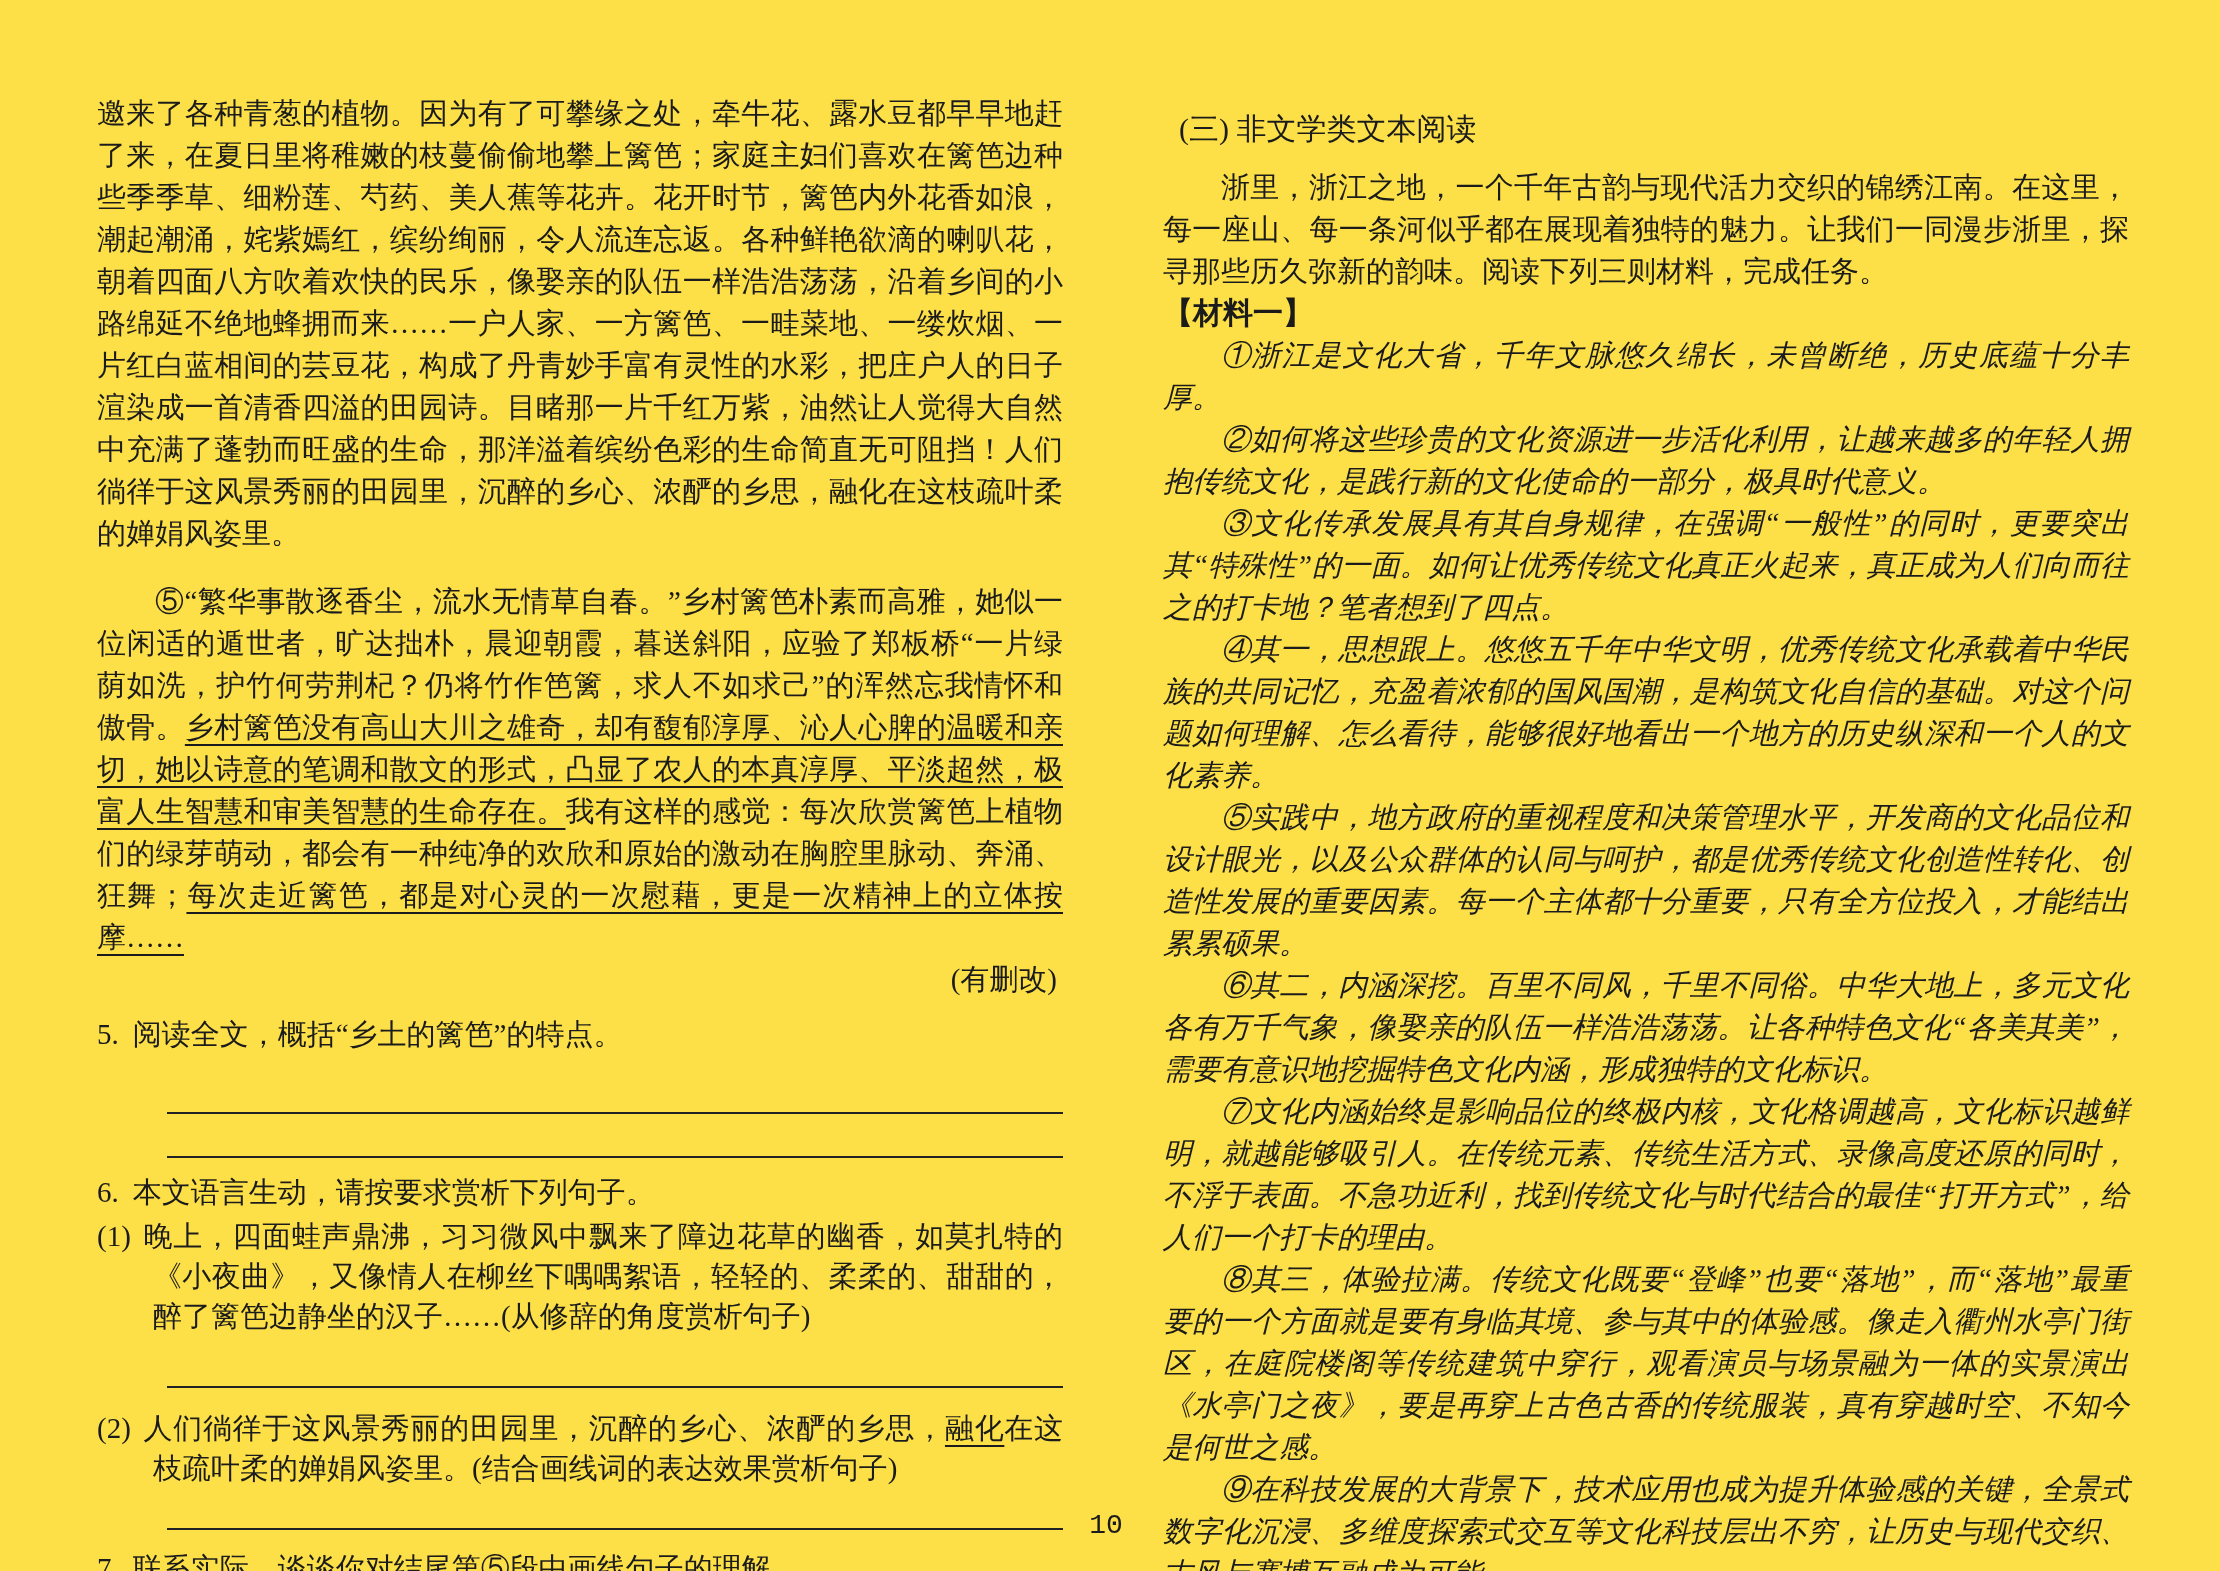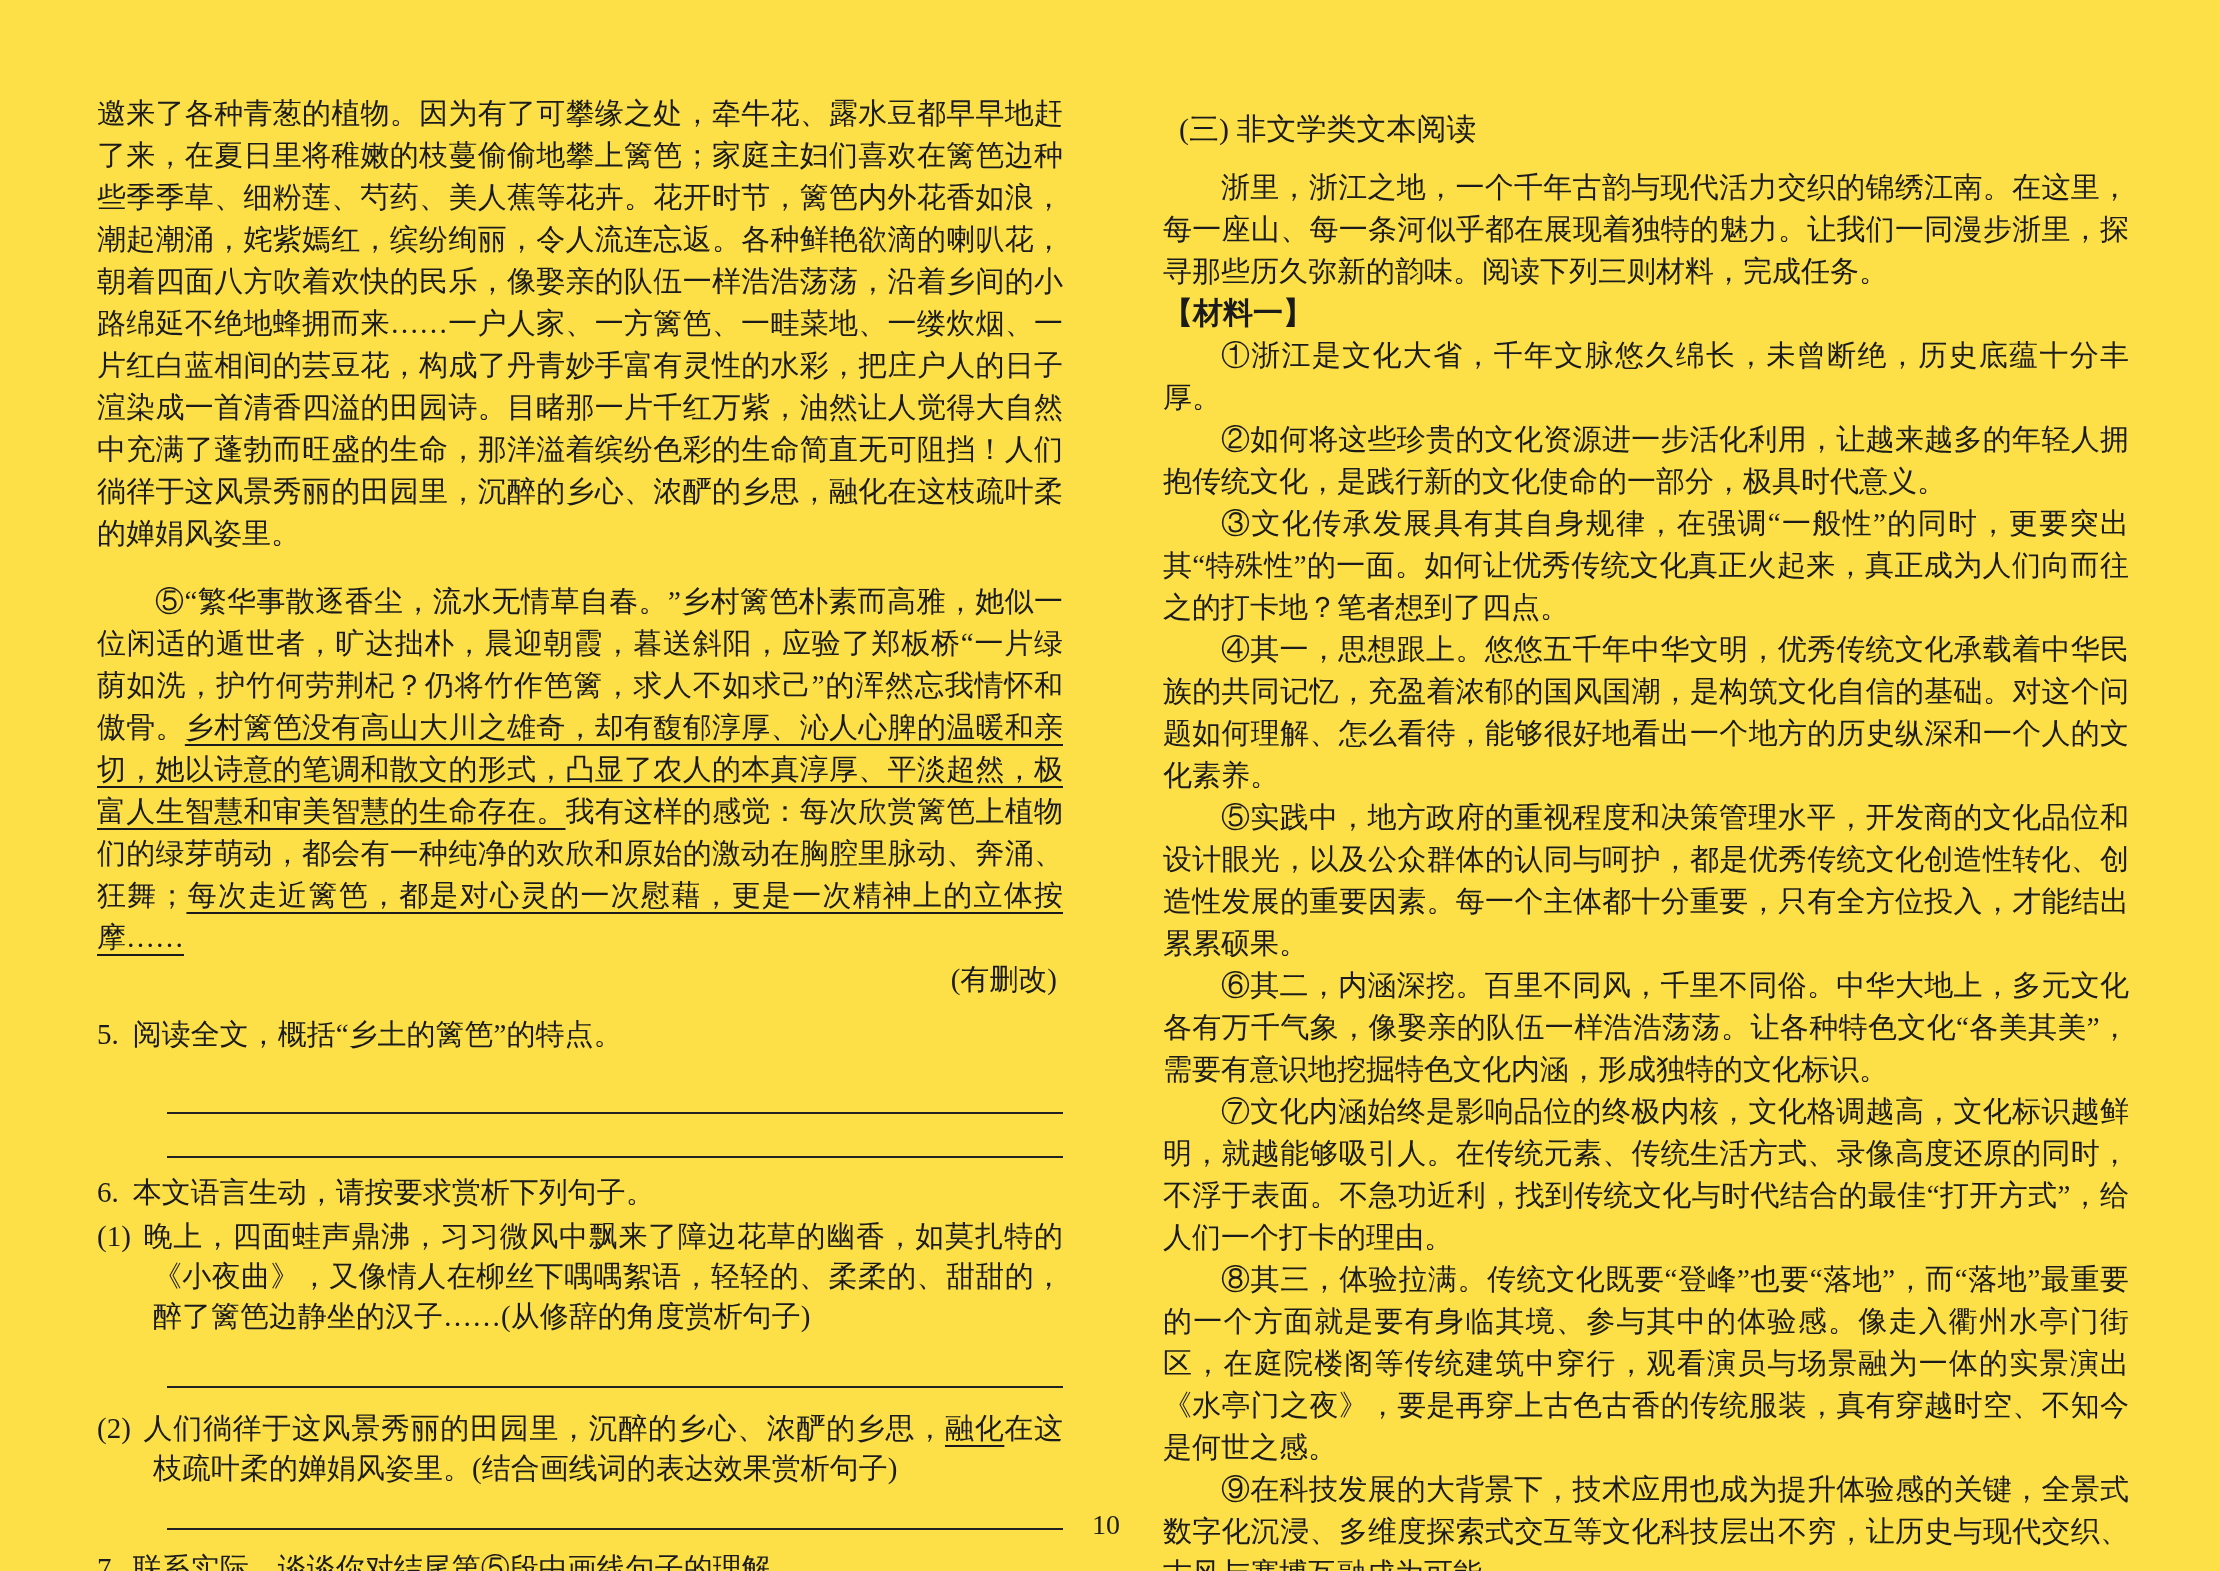--- a/index.html
+++ b/index.html
@@ -78,29 +78,29 @@
     font-weight:bold;
     font-size:32px;line-height:42px;
     text-align:center;
     margin:20px 0 14px 0;
   }
   .doc-title .title-suffix{
     font-family:"Liberation Serif","DejaVu Serif",serif;
     font-weight:normal;
     font-size:30px;
   }
-  .material-body p{margin:0;}
+  .material-body p{margin:0;font-style:italic;}
 
   
   .page-number{
     position:absolute;
     bottom:30px;left:0;right:8px;
     text-align:center;
     font-size:28px;
-    font-family:Liberation Serif, serif;
+    font-family:Liberation Mono, monospace;
     color:#1b1b1b;
   }
 </style>
 </head>
 <body>
 
 <div class="page">
   <div class="cols">
 
     <div class="col">

